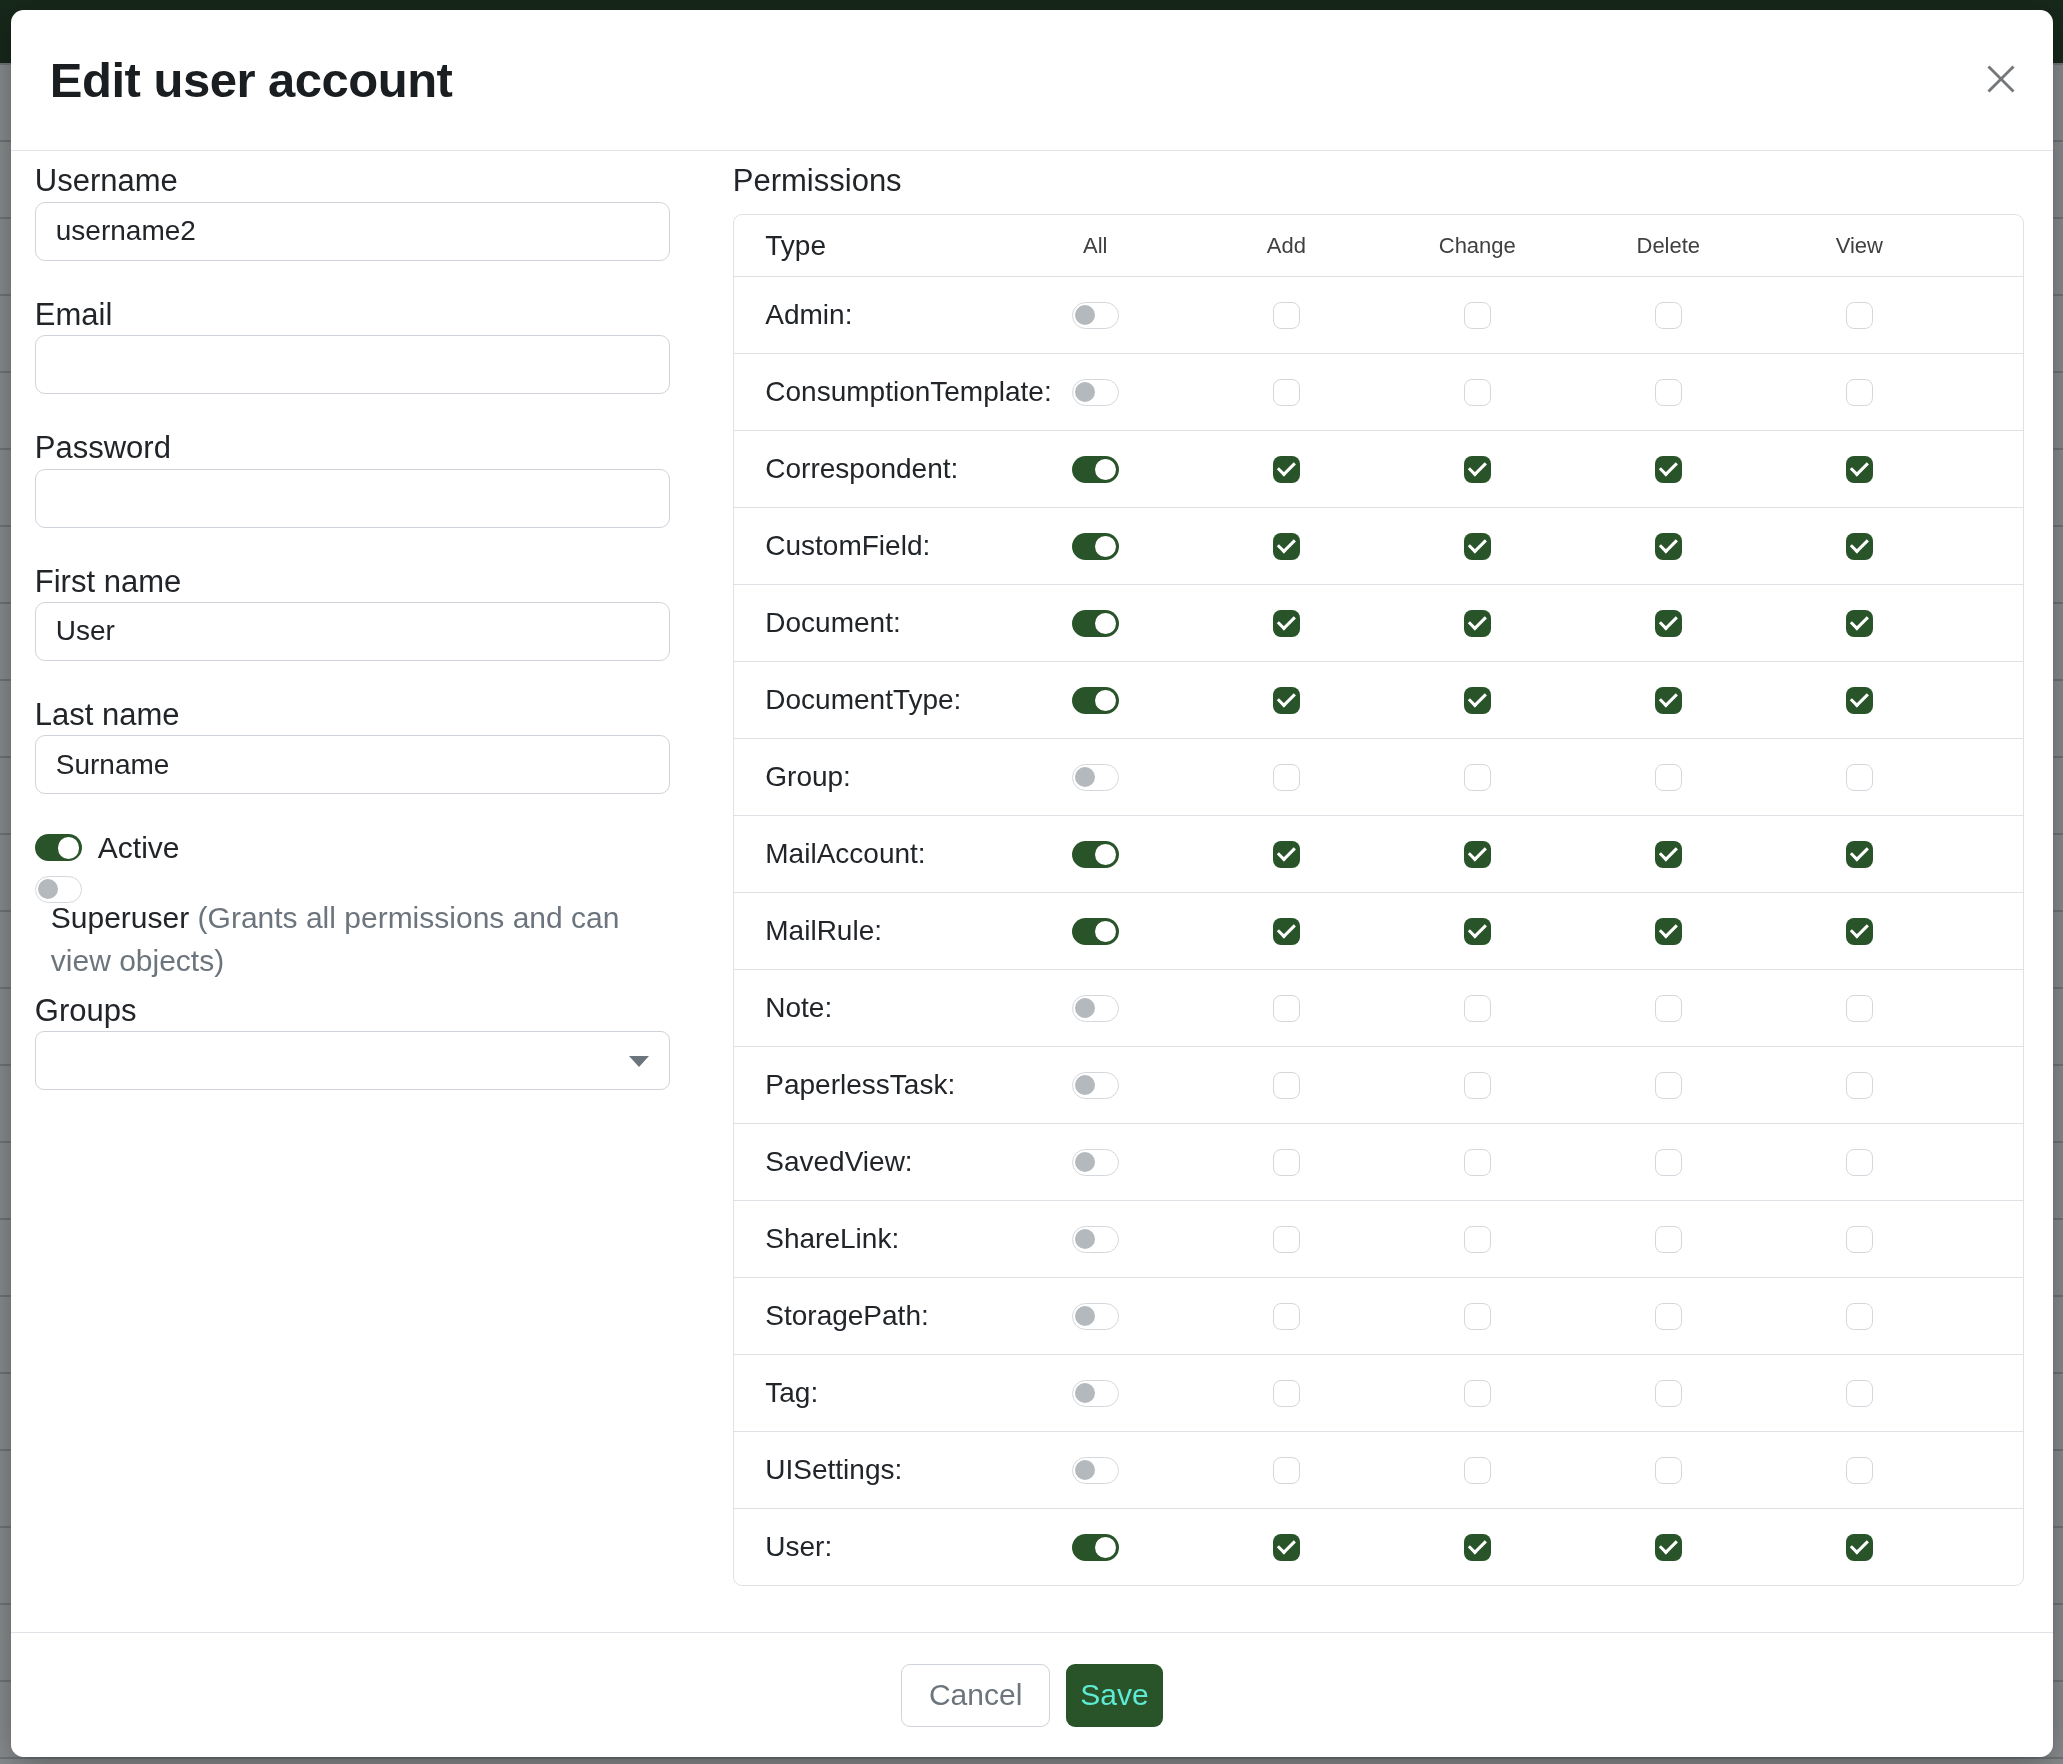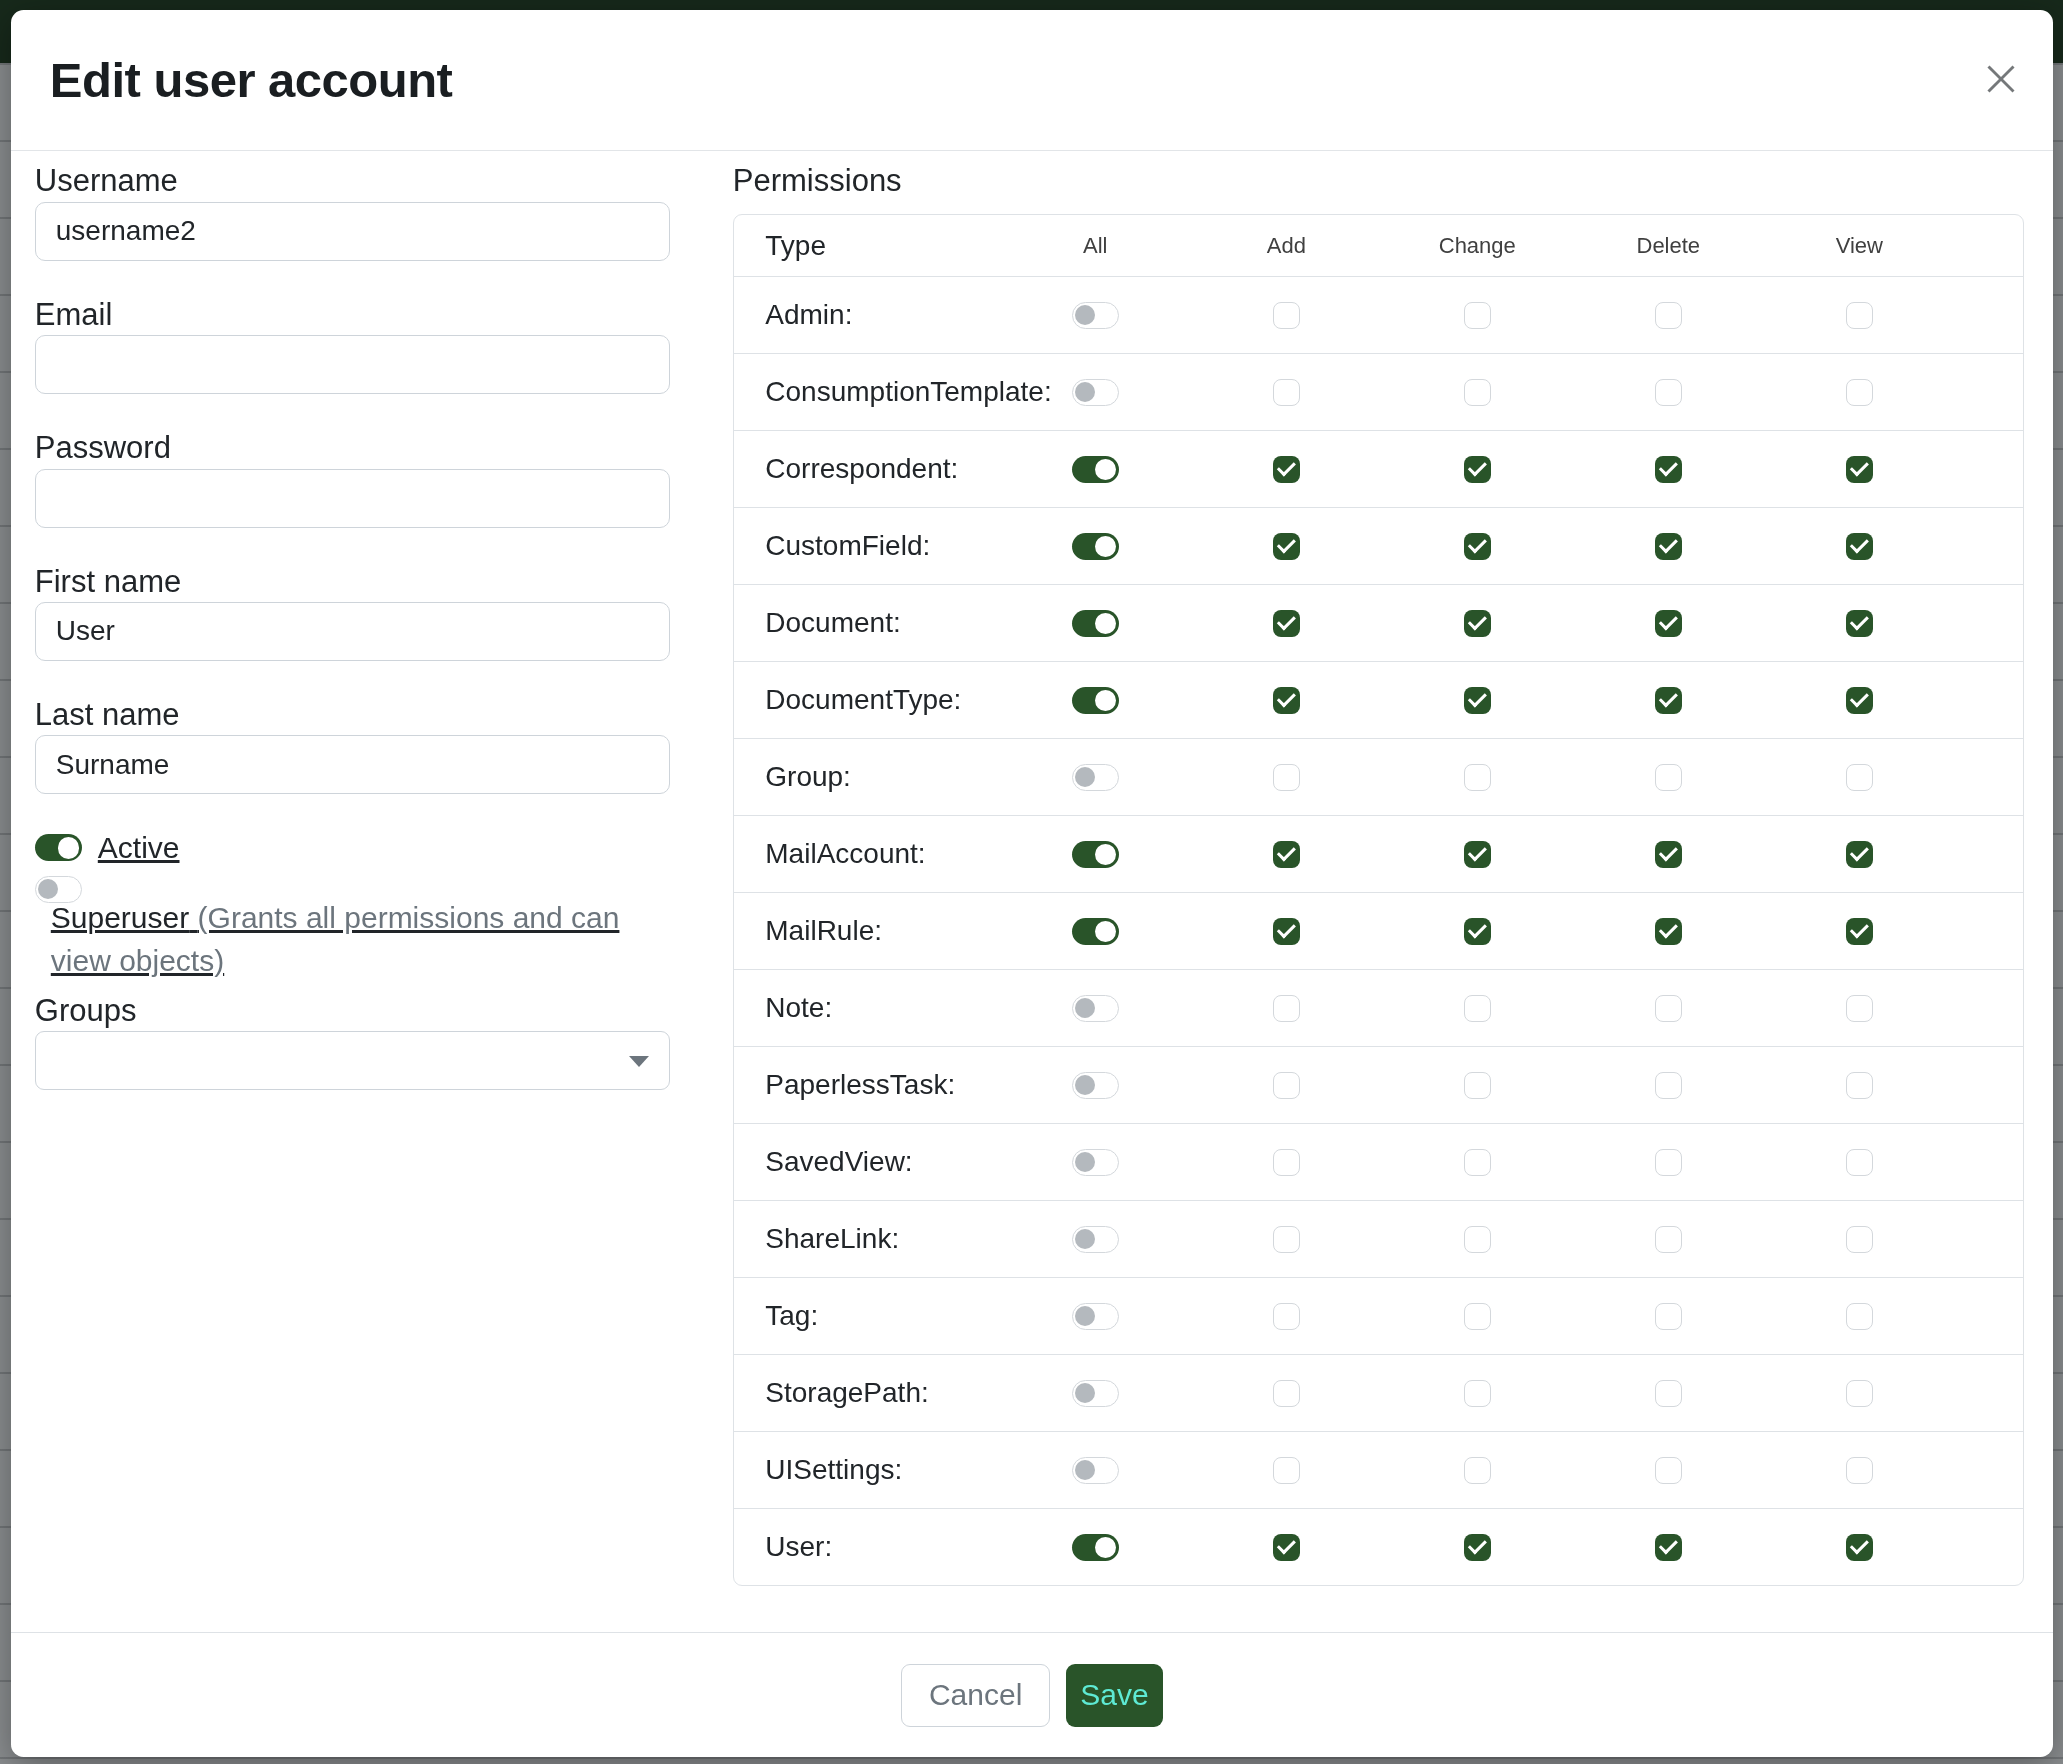--- a/index.html
+++ b/index.html
@@ -39,21 +39,21 @@
   .col-left{width:635px;flex:none;}
   .form-group{margin-bottom:38px;}
   .form-label{
     display:block;font-size:31px;line-height:31px;color:#212529;margin-bottom:5.4px;
   }
   .text-input{
     box-sizing:border-box;display:block;width:635px;height:59px;
     border:1.8px solid #ced4da;border-radius:10px;background:#fff;
     font-family:inherit;font-size:28px;color:#212529;padding:0 20px;outline:none;
   }
-  .check-row{display:flex;align-items:flex-start;margin-bottom:0;text-decoration:underline;}
+  .check-row{display:flex;align-items:flex-start;margin-bottom:0;}
   .row-active{margin-top:32px;align-items:center;}
   .row-superuser{margin-top:13px;flex-direction:column;}
   .check-row .switch{flex:none;}
   .check-label{font-size:30px;line-height:31px;color:#212529;margin-left:16px;}
   .check-text{margin-left:16px;font-size:30px;line-height:43px;margin-top:-7.2px;}
   .check-text .hint{color:#6c757d;}
   .row-groups{margin-top:12.6px;margin-bottom:0;}
   .select-box{
     box-sizing:border-box;position:relative;width:635px;height:59px;
     border:1.8px solid #ced4da;border-radius:9px;background:#fff;cursor:pointer;
@@ -428,40 +428,40 @@
               </div>
     <div class="cell-ctl">
                 <div class="checkbox unchecked"></div>
               </div>
     <div class="cell-ctl">
                 <div class="checkbox unchecked"></div>
               </div>
     <div></div>
   </div>
             <div class="perm-row">
+    <div class="cell-type">StoragePath:</div>
+    <div class="cell-ctl">
+                <div class="switch off"></div>
+              </div>
+    <div class="cell-ctl">
+                <div class="checkbox unchecked"></div>
+              </div>
+    <div class="cell-ctl">
+                <div class="checkbox unchecked"></div>
+              </div>
+    <div class="cell-ctl">
+                <div class="checkbox unchecked"></div>
+              </div>
+    <div class="cell-ctl">
+                <div class="checkbox unchecked"></div>
+              </div>
+    <div></div>
+  </div>
+            <div class="perm-row">
     <div class="cell-type">Tag:</div>
-    <div class="cell-ctl">
-                <div class="switch off"></div>
-              </div>
-    <div class="cell-ctl">
-                <div class="checkbox unchecked"></div>
-              </div>
-    <div class="cell-ctl">
-                <div class="checkbox unchecked"></div>
-              </div>
-    <div class="cell-ctl">
-                <div class="checkbox unchecked"></div>
-              </div>
-    <div class="cell-ctl">
-                <div class="checkbox unchecked"></div>
-              </div>
-    <div></div>
-  </div>
-            <div class="perm-row">
-    <div class="cell-type">StoragePath:</div>
     <div class="cell-ctl">
                 <div class="switch off"></div>
               </div>
     <div class="cell-ctl">
                 <div class="checkbox unchecked"></div>
               </div>
     <div class="cell-ctl">
                 <div class="checkbox unchecked"></div>
               </div>
     <div class="cell-ctl">

